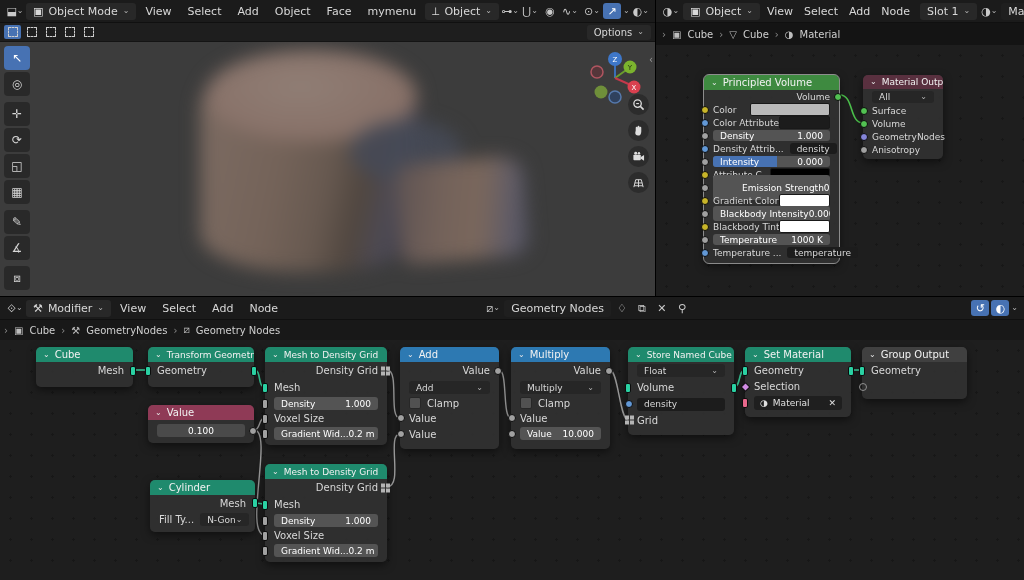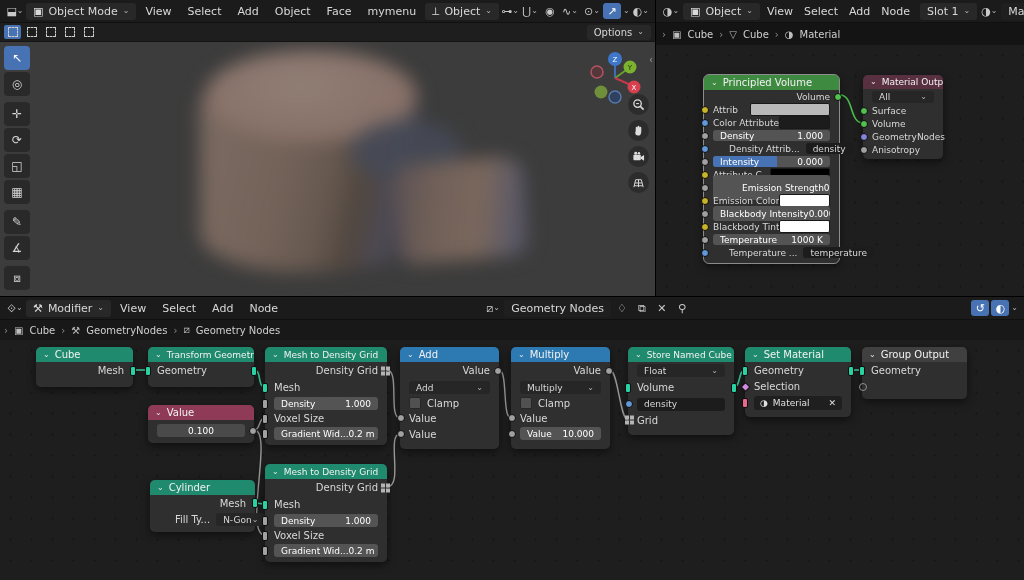--- a/index.html
+++ b/index.html
@@ -78,21 +78,21 @@
   .slider span{position:relative;z-index:1;}
   .dropdown{flex:1;height:13px;background:#262626;border-radius:3px;display:flex;align-items:center;
       justify-content:space-between;padding:0 7px;font-size:9px;color:#d8d8d8;}
   .tfield{flex:1;height:13px;background:#1c1c1c;border-radius:3px;display:flex;align-items:center;
       padding:0 7px;font-size:9px;color:#d8d8d8;}
   .swatch{margin-left:auto;width:78px;height:11px;border-radius:2px;border:1px solid #191919;}
   .cbx{width:10px;height:10px;border-radius:2px;background:#515151;border:1px solid #272727;margin-right:6px;}
   .matwidget{flex:1;height:14px;background:#1f1f1f;border-radius:3px;display:flex;align-items:center;
       gap:5px;padding:0 6px;font-size:9px;color:#e0e0e0;}
   .spacer{flex:1;}
-  .nodelabel{margin-right:6px;margin-left:16px;}
+  .nodelabel{margin-right:6px;}
 </style>
 </head>
 <body>
 
 <div id="app">
 
   <div class="viewport">
     <div class="hdr">
       <span class="iconbtn">
         <span>⬓</span>
@@ -328,21 +328,21 @@
         <div class="nh h-shader">
           <span class="chev">⌄</span>
           <span>Principled Volume</span>
         </div>
         <div class="srow out">
           <span>Volume</span>
           <span class="sock round r sk-shg"></span>
         </div>
         <div class="srow">
           <span class="sock round l sk-col"></span>
-          <span>Attrib</span>
+          <span>Color</span>
           <span class="swatch" style="background:#b9b9b9;"></span>
         </div>
         <div class="srow">
           <span class="sock round l sk-attr"></span>
           <span>Color Attribute</span>
           <span class="swatch" style="background:#1c1c1c;"></span>
         </div>
         <div class="srow">
           <span class="sock round l sk-val"></span>
           <span class="slider" style="height:11px;">
@@ -372,21 +372,21 @@
         </div>
         <div class="srow">
           <span class="sock round l sk-val"></span>
           <span class="slider" style="height:25px;padding-left:29px;">
             <span>Emission Strength</span>
             <span>0.000</span>
           </span>
         </div>
         <div class="srow">
           <span class="sock round l sk-col"></span>
-          <span>Emission Color</span>
+          <span>Gradient Color</span>
           <span class="swatch" style="background:#fff;"></span>
         </div>
         <div class="srow">
           <span class="sock round l sk-val"></span>
           <span class="slider" style="height:15px;">
             <span>Blackbody Intensity</span>
             <span>0.000</span>
           </span>
         </div>
         <div class="srow">

